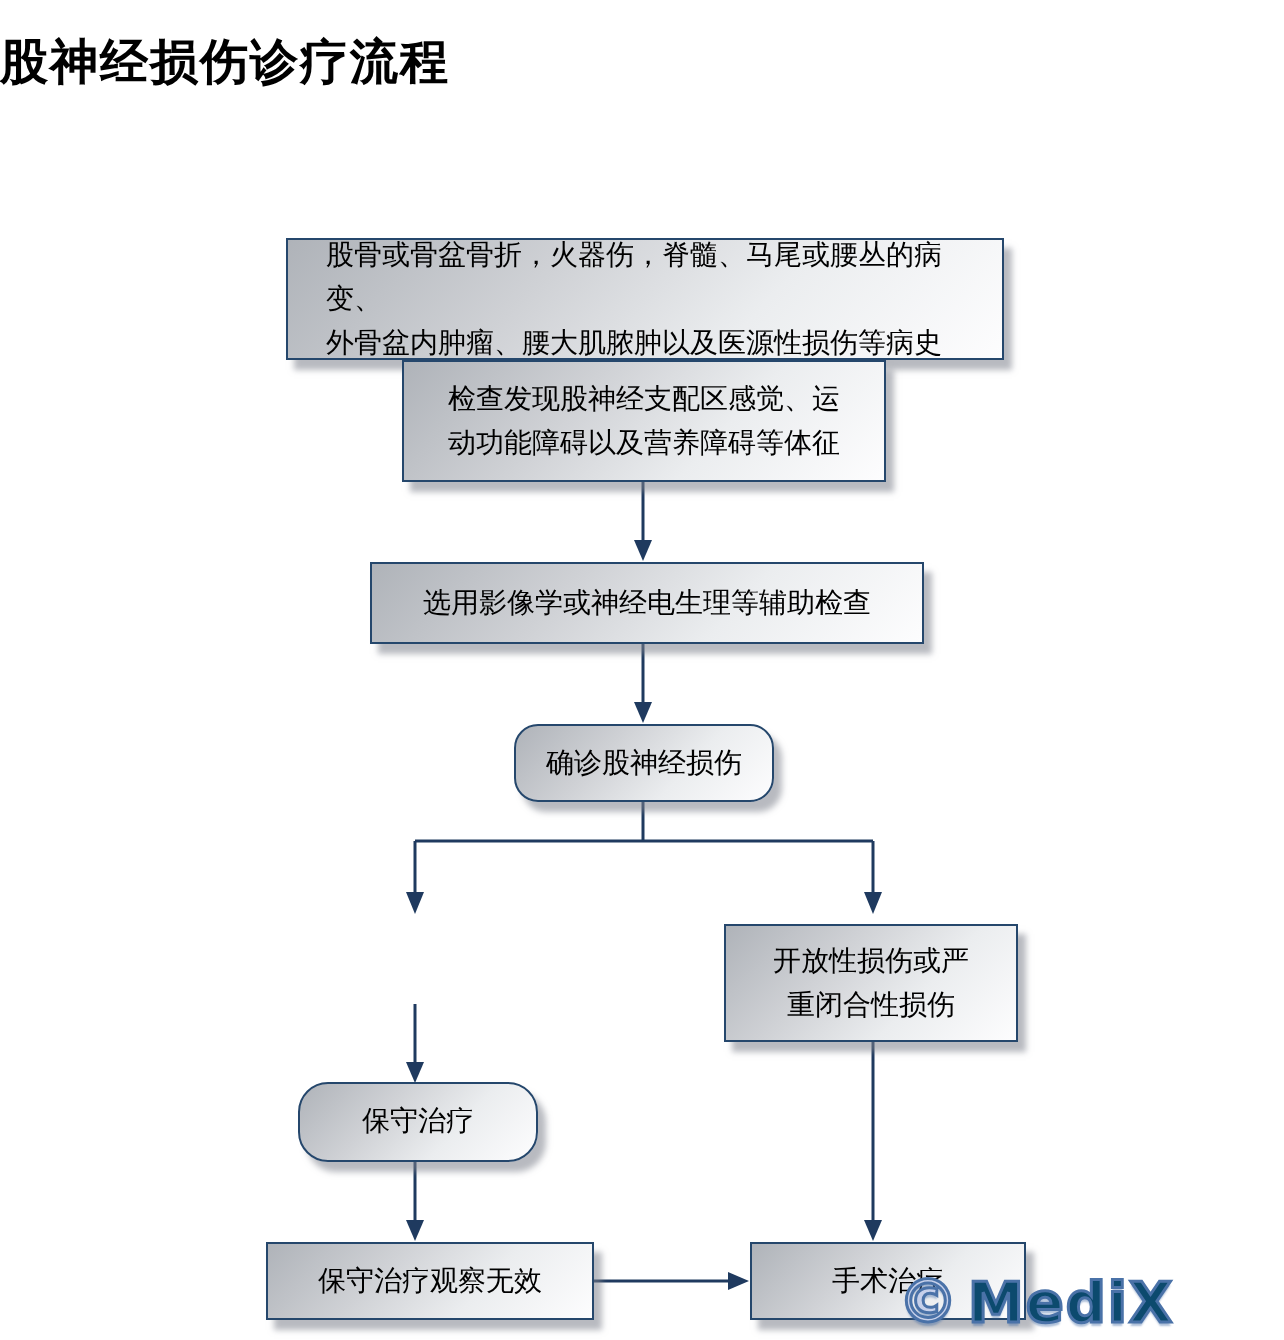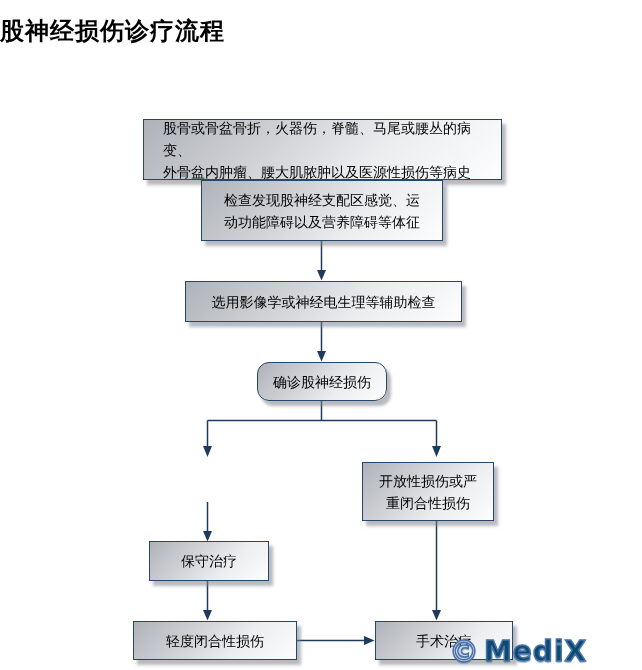--- a/index.html
+++ b/index.html
@@ -54,22 +54,22 @@
     justify-content: flex-start;
     text-align: left;
     padding-left: 19px;
     padding-right: 4px;
     margin-top: 38px;
   }
   .node-signs        { left: 201px; top: 180px; width: 242px; height: 61px; }
   .node-auxiliary    { left: 185px; top: 281px; width: 277px; height: 41px; }
   .node-diagnosis    { left: 257px; top: 362px; width: 130px; height: 39px; border-radius: 12px; }
   .node-mild         { left: 133px; top: 462px; width: 147px; height: 40px; }
-  .node-open         { left: 362px; top: 462px; width: 132px; height: 59px; }
-  .node-conservative { left: 149px; top: 541px; width: 120px; height: 40px; }
+  .node-open         { left: 362px; top: 462px; width: 147px; height: 59px; }
+  .node-conservative { left: 149px; top: 541px; width: 120px; height: 40px; border-radius: 15px; }
   .node-ineffective  { left: 133px; top: 621px; width: 164px; height: 39px; }
   .node-surgery      { left: 375px; top: 621px; width: 138px; height: 39px; }
 
   .watermark {
     position: absolute;
     left: 449px;
     top: 637px;
     display: flex;
     align-items: center;
     gap: 5px;
@@ -138,21 +138,21 @@
   <div class="node node-auxiliary">选用影像学或神经电生理等辅助检查</div>
 
   <div class="node node-diagnosis">确诊股神经损伤</div>
 
 
   <div class="node node-open">开放性损伤或严
 重闭合性损伤</div>
 
   <div class="node node-conservative">保守治疗</div>
 
-  <div class="node node-ineffective">轻度闭合性损伤</div>
+  <div class="node node-ineffective">保守治疗观察无效</div>
 
   <div class="node node-surgery">手术治疗</div>
 
   <div class="watermark">
     <span class="wm-symbol">©</span>
     <span class="wm-text">MediX</span>
   </div>
 
 </div>
 

